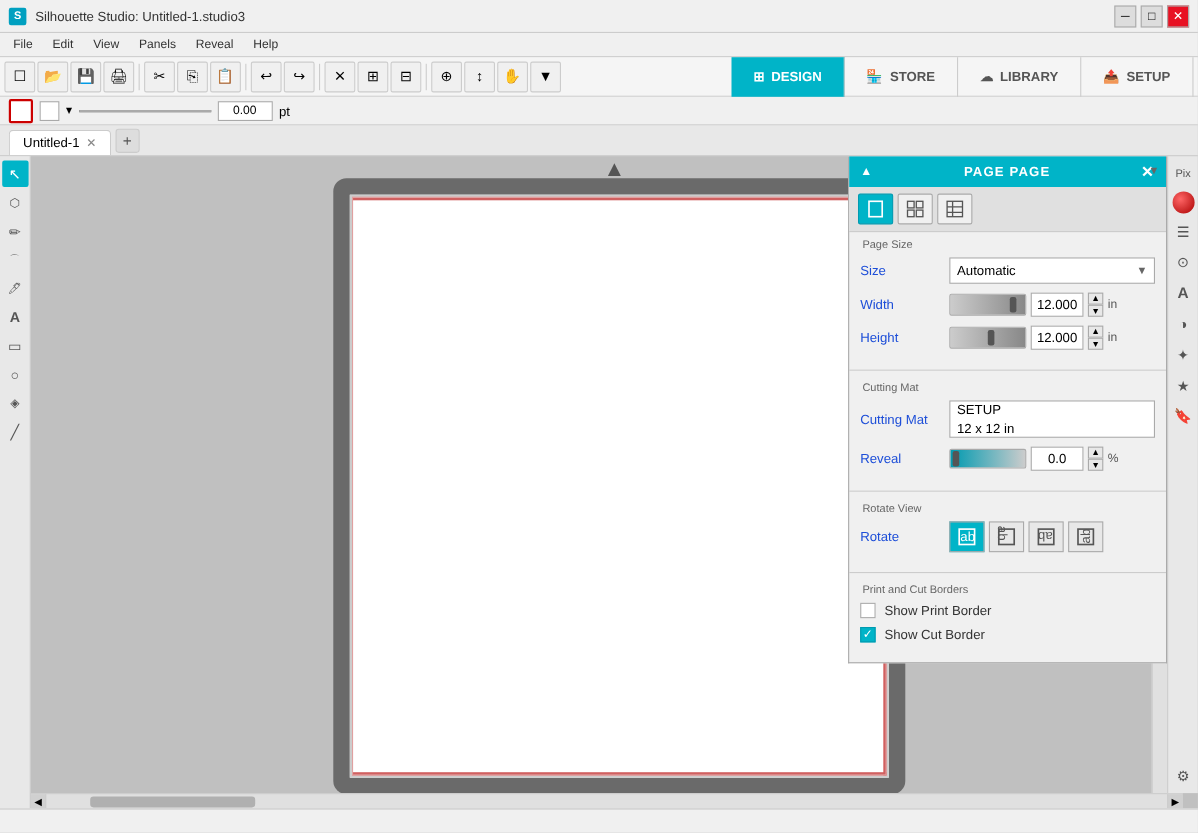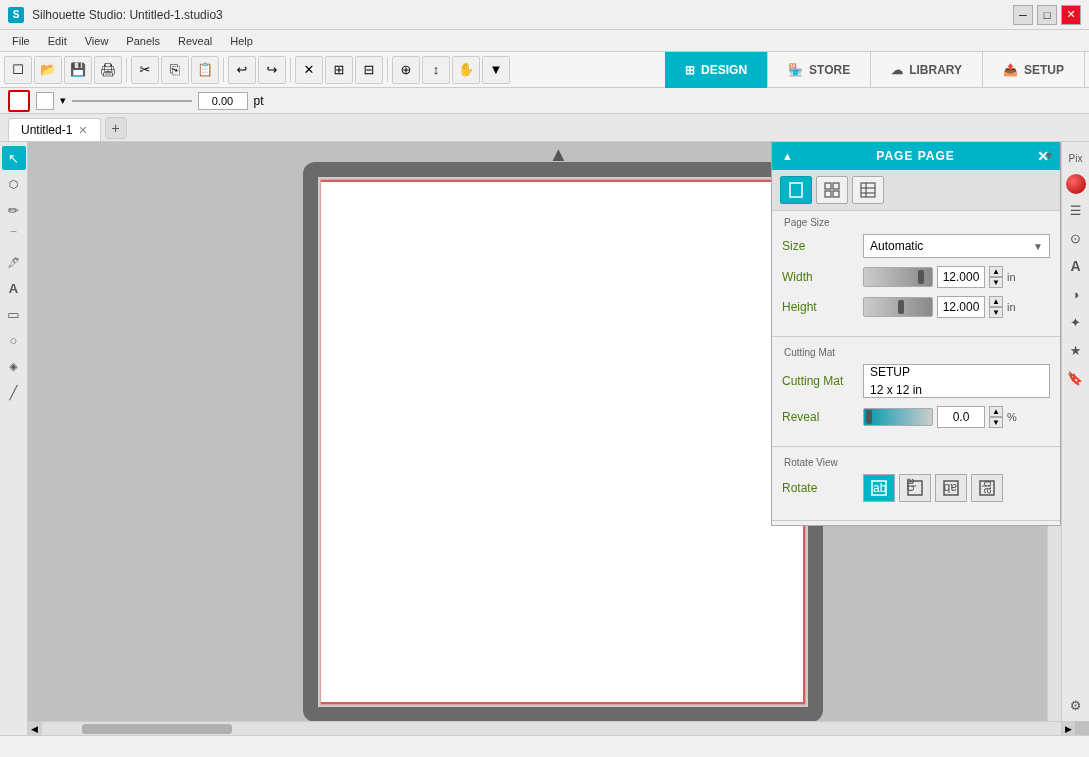--- a/index.html
+++ b/index.html
@@ -245,21 +245,21 @@
     }
     .panel-row {
       display: flex;
       align-items: center;
       margin-bottom: 8px;
       gap: 6px;
     }
     .row-label {
       width: 75px;
       font-size: 12px;
-      color: #4d7c0f;
+      color: #1d4ed8;
       flex-shrink: 0;
     }
     .row-control {
       flex: 1;
       display: flex;
       align-items: center;
       gap: 4px;
     }
     .dropdown-select {
       flex: 1;
@@ -691,20 +691,36 @@
                 <rect x="4" y="4" width="14" height="14" fill="none" stroke="#555" stroke-width="1.5"></rect>
                 <text x="5" y="15" font-size="8" fill="#555" transform="rotate(270 11 11)">ab</text>
               </svg>
             </div>
           </div>
         </div>
       </div>
 
       <div class="divider"></div>
 
+      <div class="print-cut-section">
+        <div class="section-label">Print and Cut Borders</div>
+
+        <div class="checkbox-row">
+          <div class="cb-box">
+          </div>
+          <span class="cb-label">Show Print Border</span>
+        </div>
+
+        <div class="checkbox-row">
+          <div class="cb-box checked">
+            <span class="cb-check">✓</span>
+          </div>
+          <span class="cb-label">Show Cut Border</span>
+        </div>
+      </div>
 
     </div>
 
   </div>
 
   <div class="right-tools" style="position:absolute; right:0; top:0; bottom:14px; width:28px; background:#e8e8e8; border-left:1px solid #ccc; display:flex; flex-direction:column; align-items:center; padding:4px 0; gap:4px;">
     <div class="tool-btn" style="font-size:10px;">Pix</div>
     <div class="tool-btn" style="width:20px;height:20px;border-radius:50%;background:radial-gradient(circle at 35% 35%, #f66, #a00);">
     </div>
     <div class="tool-btn">☰</div>

